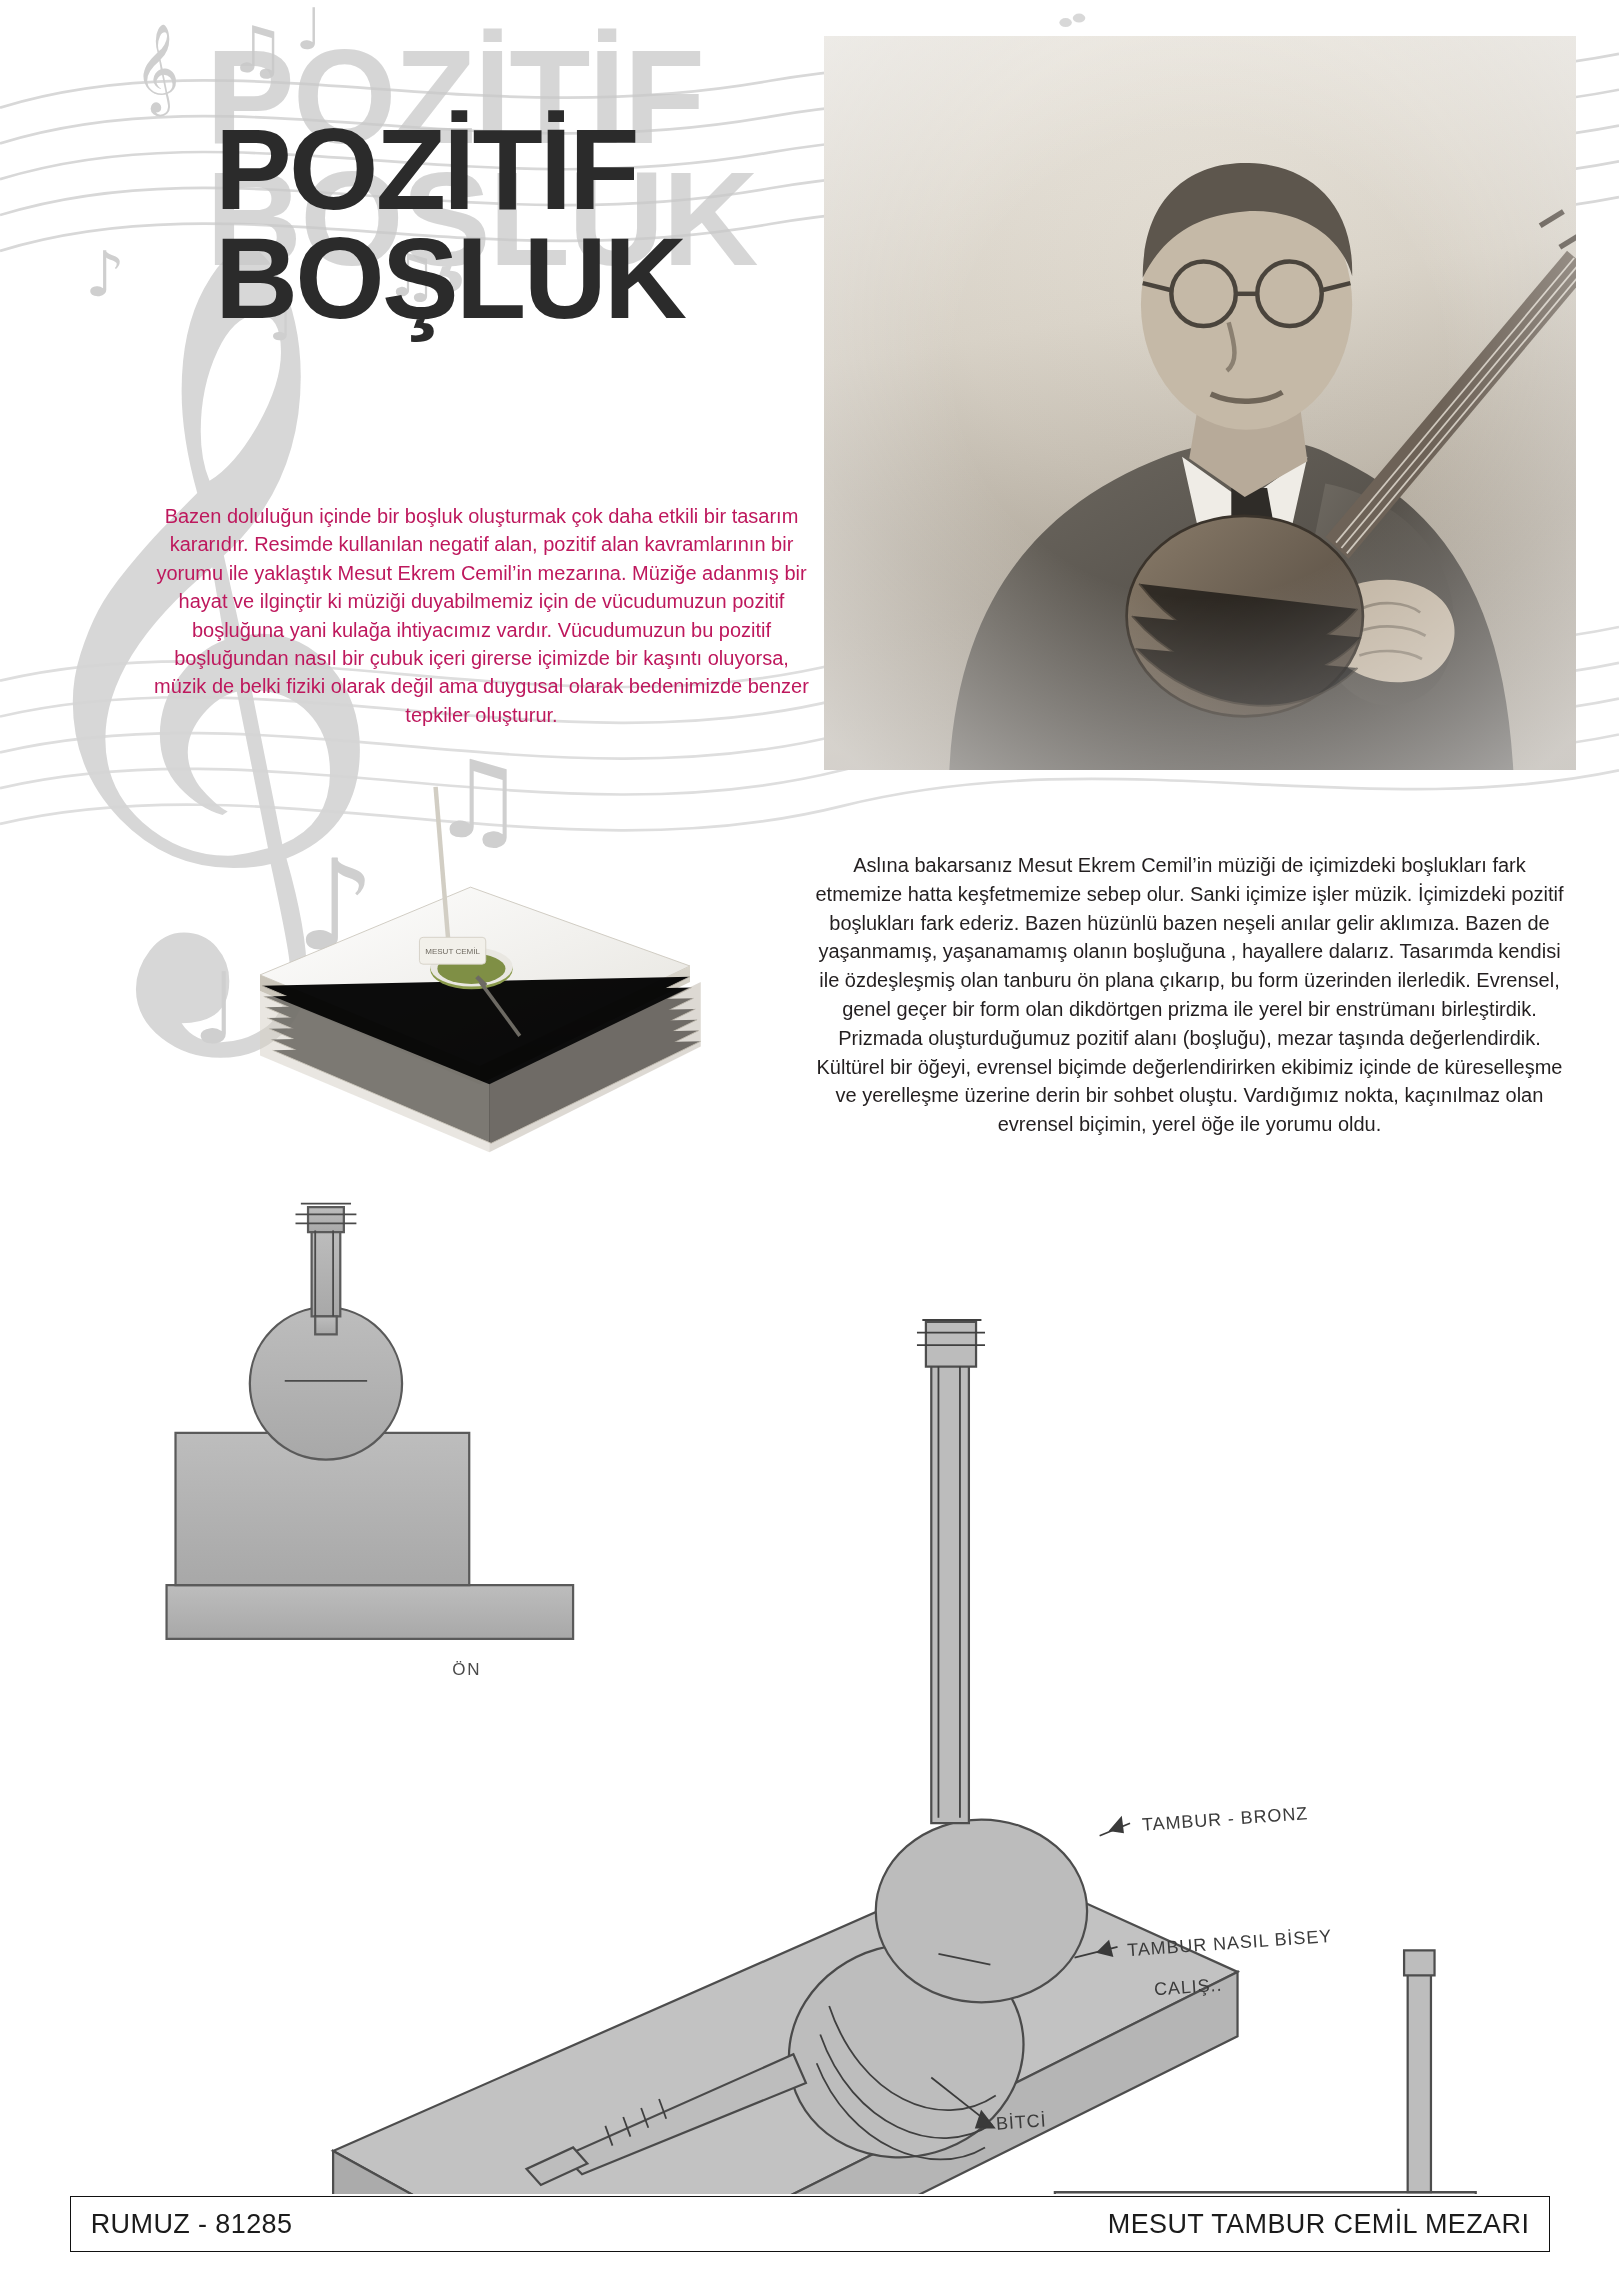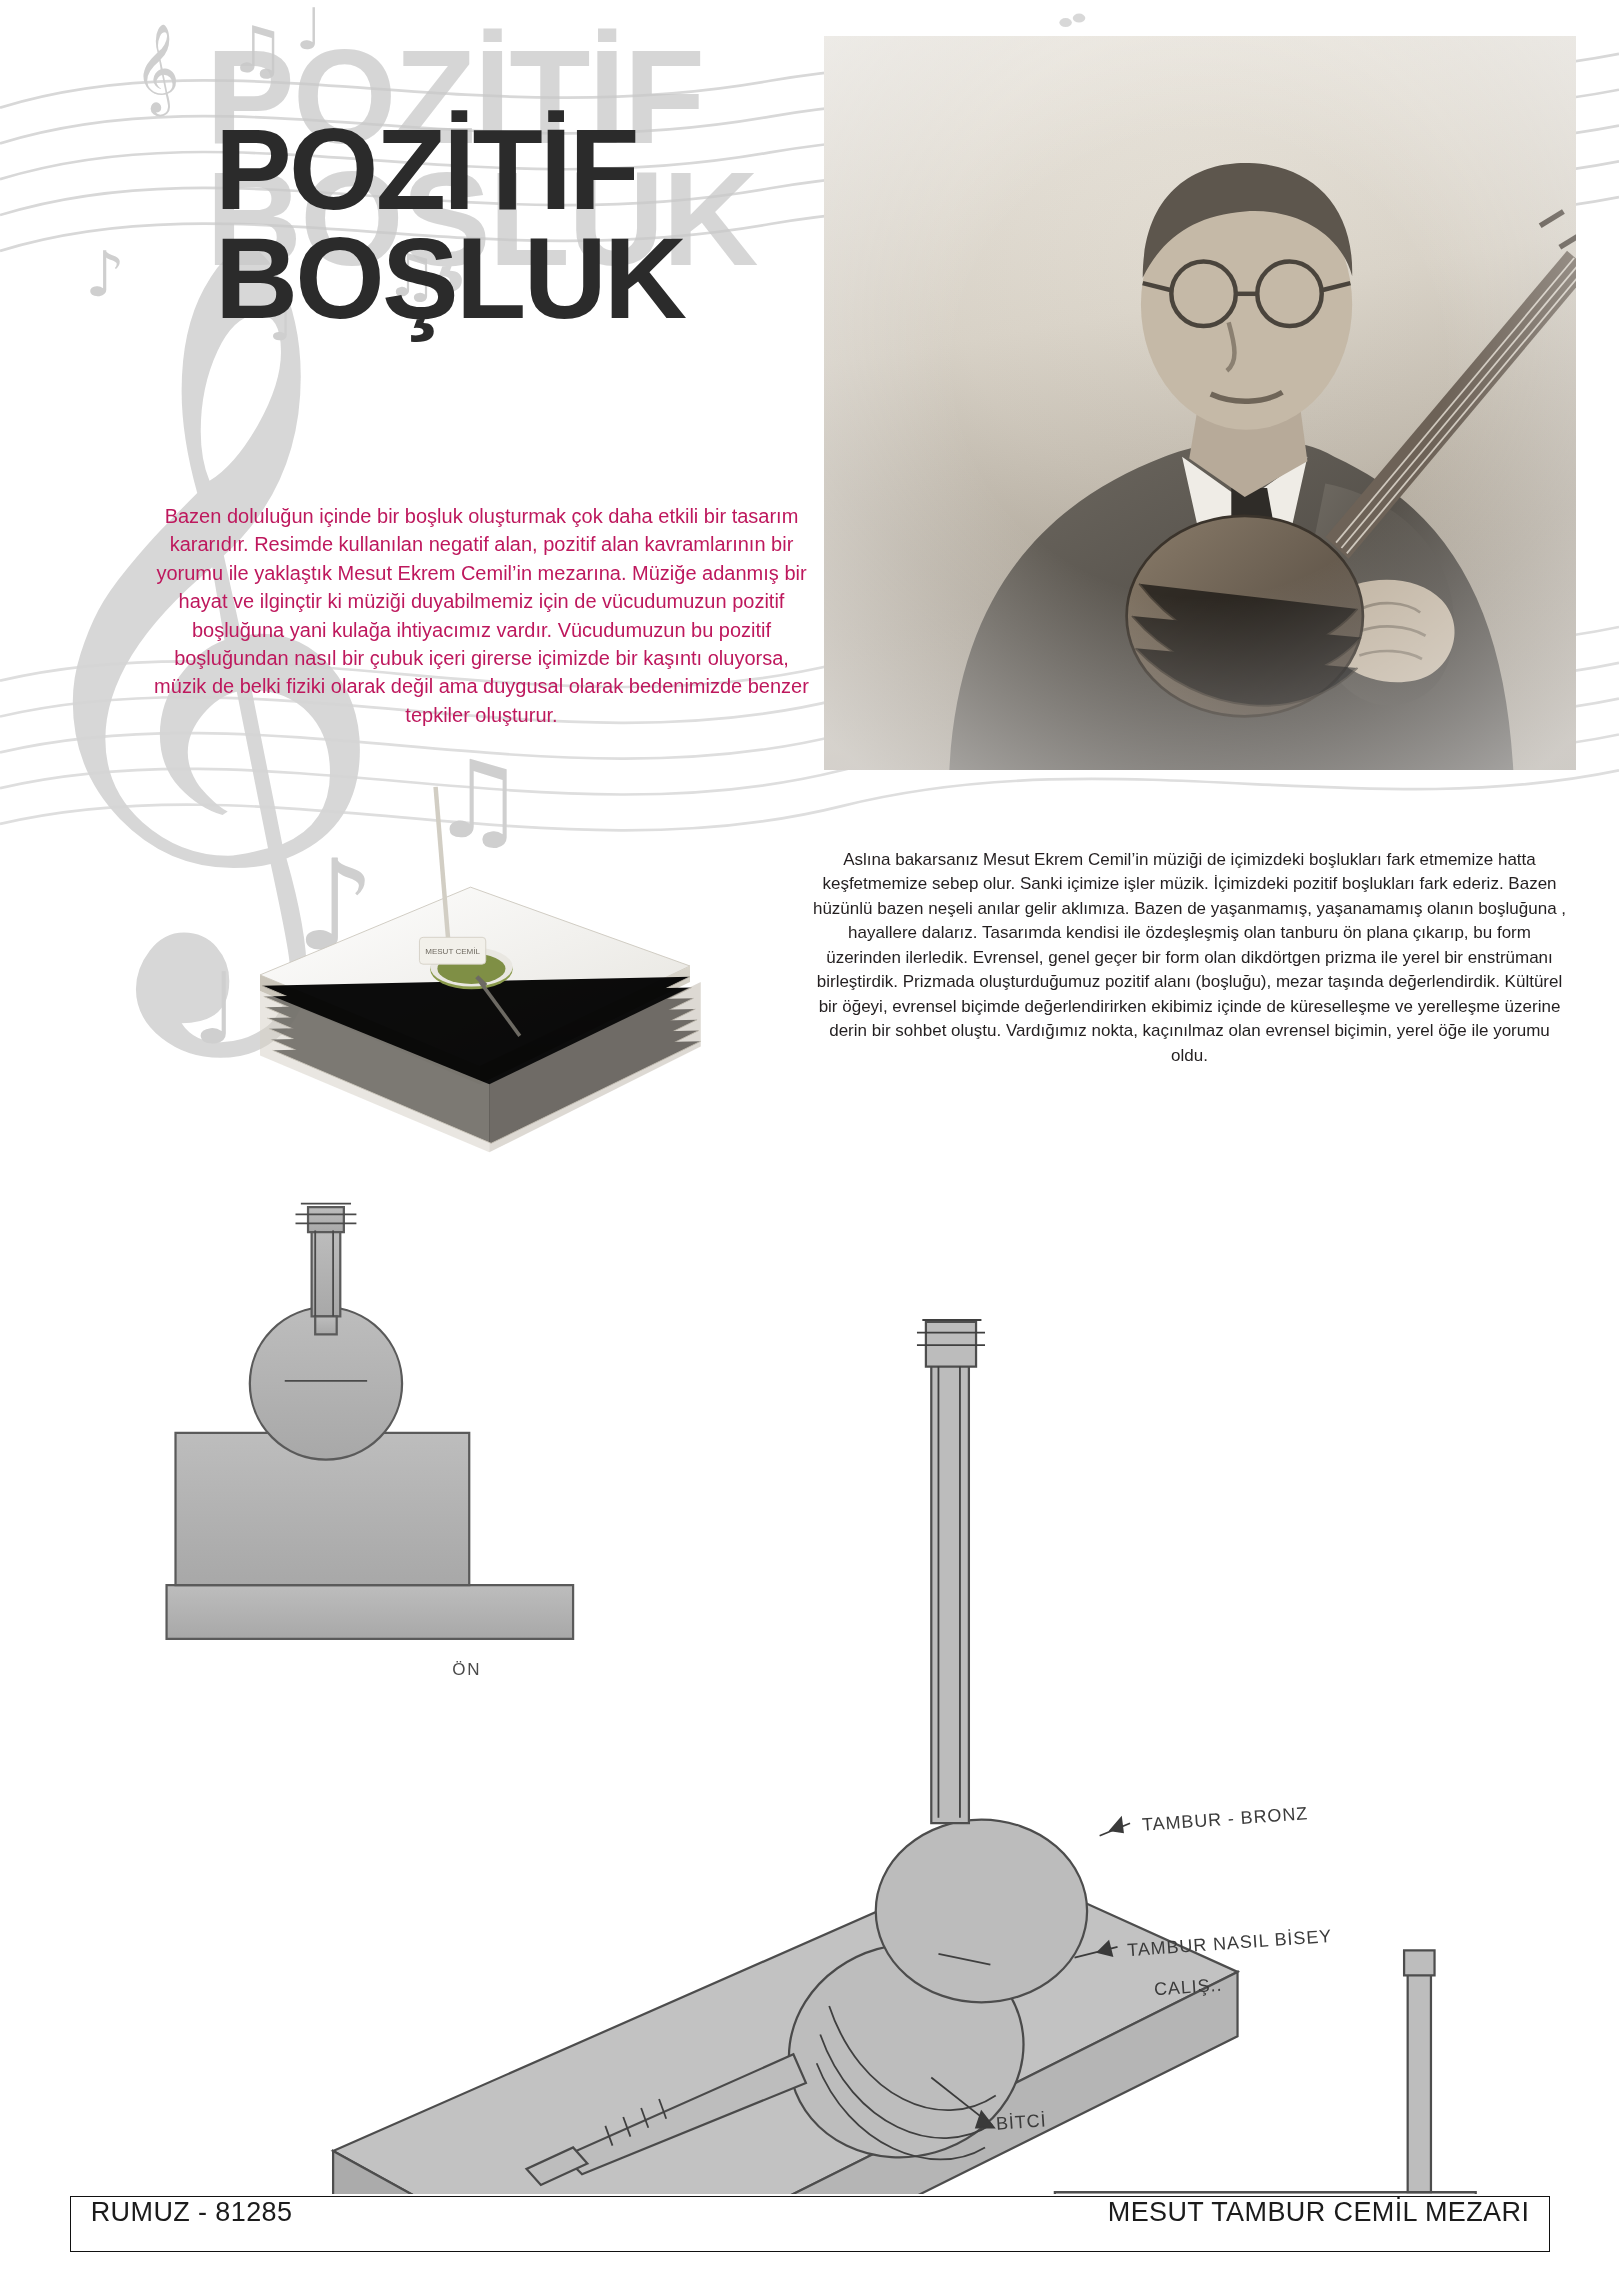--- a/index.html
+++ b/index.html
@@ -87,21 +87,21 @@
     inset: 0;
     background: radial-gradient(ellipse 72% 70% at 50% 45%, rgba(0,0,0,0) 45%, rgba(255,255,255,0.55) 100%);
   }
 
   
   .right-text {
     position: absolute;
     left: 811px;
     top: 831px;
     width: 757px;
-    font-size: 17px;
+    font-size: 20px;
     line-height: 1.44;
     text-align: center;
     color: #231f20;
   }
 
   
   .model {
     position: absolute;
     left: 224px;
     top: 751px;
@@ -136,21 +136,21 @@
   
   .footer {
     position: absolute;
     left: 70px;
     top: 2196px;
     width: 1480px;
     height: 56px;
     border: 1.8px solid #111;
     box-sizing: border-box;
     display: flex;
-    align-items: flex-start;
+    align-items: center;
     justify-content: space-between;
     padding: 0 19.7px;
   }
   .footer-left, .footer-right {
     font-size: 27px;
     letter-spacing: 0.4px;
     color: #1b1b1b;
   }
 </style>
 </head>

